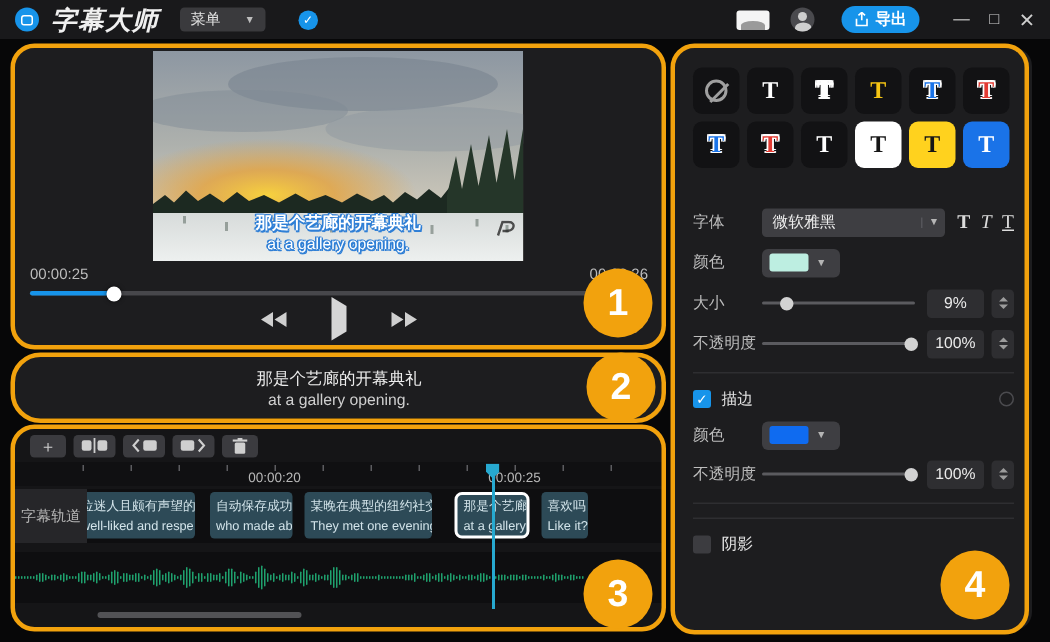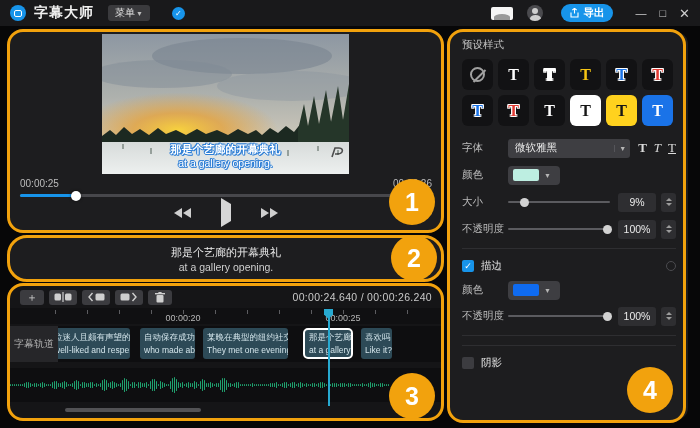--- a/index.html
+++ b/index.html
@@ -5,23 +5,23 @@
   * { margin:0; padding:0; box-sizing:border-box; }
   html,body { background:#000; }
   body { font-family:"Liberation Sans","DejaVu Sans",sans-serif; }
   .window { position:relative; width:700px; height:428px; background:#070708; overflow:hidden; color:#ddd; }
 
   
   .titlebar { position:absolute; left:0; top:0; width:700px; height:26px; background:#19191b;
               display:flex; align-items:center; padding:0 10px; gap:8px; }
   .logo { width:16px; height:16px; border-radius:50%; background:var(--accent); display:flex; align-items:center; justify-content:center; flex:0 0 auto; }
   .logo i { display:block; width:8px; height:7px; border:1.4px solid #fff; border-radius:2px; }
-  .app-name { font-size:14px; font-weight:bold; color:#f0f0f0; letter-spacing:1px; }
+  .app-name { font-size:17px; font-weight:bold; color:#f0f0f0; letter-spacing:1px;font-style:italic; }
   .menu-btn { margin-left:6px; height:16px; padding:0 7px; background:#3a3a3d; border-radius:3px;
-              font-size:10px; color:#e3e3e3; display:flex; align-items:center; gap:1px; }
+              font-size:10px; color:#e3e3e3; display:flex; align-items:center; gap:16px; }
   .menu-btn .caret { font-size:7px; color:#bdbdbd; }
   .autosave { display:flex; align-items:center; gap:6px; margin-left:14px; }
   .check-circle { width:13px; height:13px; border-radius:50%; background:var(--accent); color:#fff; font-size:8px;
                   display:flex; align-items:center; justify-content:center; }
   .autosave-text { font-size:10.5px; color:#e6e6e6; }
   .titlebar .spacer { flex:1; }
   .shot-icon { width:22px; height:13px; background:#f5f5f5; border-radius:2px; position:relative; overflow:hidden; }
   .shot-icon::after { content:""; position:absolute; left:3px; right:3px; bottom:0; height:6px;
                       background:#9a9a9a; border-radius:50% 50% 0 0; }
   .avatar { width:16px; height:16px; border-radius:50%; background:#4a4a4e; position:relative; overflow:hidden; margin-left:6px; }
@@ -268,21 +268,20 @@
           <path d="M12.5 1 L16 5 L12.5 9" stroke="#cfcfcf" stroke-width="1.4" fill="none"></path>
         </svg>
       </div>
       <div class="tl-btn">
         <svg width="10" height="11" viewBox="0 0 10 11">
           <rect x="1.5" y="3" width="7" height="7.5" rx="1" fill="#cfcfcf"></rect>
           <rect x="0" y="1" width="10" height="1.4" fill="#cfcfcf"></rect>
           <rect x="3.4" y="0" width="3.2" height="1.4" fill="#cfcfcf"></rect>
         </svg>
       </div>
-      <span class="clip-range">00:00:24.640  /  00:00:26.240</span>
     </div>
     <div class="ruler">
         <div class="tick" style="left: 45px;"></div>
         <div class="tick" style="left: 77px;"></div>
         <div class="tick" style="left: 109px;"></div>
         <div class="tick" style="left: 141px;"></div>
         <div class="tick" style="left: 173px;"></div>
         <span class="tick-label" style="left: 173px;">00:00:20</span>
         <div class="tick" style="left: 205px;"></div>
         <div class="tick" style="left: 237px;"></div>
@@ -513,21 +512,20 @@
             <i style="left: 374px; height: 1.2px; top: 16.4px;"></i>
             <i style="left: 376px; height: 1.2px; top: 16.4px;"></i>
             <i style="left: 378px; height: 1.2px; top: 16.4px;"></i>
           </div>
         </div>
     </div>
     <div class="hscroll"></div>
   </div>
 
   <div class="panel" id="style-panel">
-    <div class="sect-label">预设样式</div>
     <div class="preset-grid">
         <div class="tile">
           <span class="no-glyph"></span>
         </div>
         <div class="tile">
           <span class="tt" style="color: rgb(255, 255, 255);">T</span>
         </div>
         <div class="tile">
           <span class="tt" style="color: rgba(0, 0, 0, 0); text-shadow: rgb(255, 255, 255) -1px 0px 0px, rgb(255, 255, 255) 1px 0px 0px, rgb(255, 255, 255) 0px -1px 0px, rgb(255, 255, 255) 0px 1px 0px, rgb(255, 255, 255) -1px -1px 0px, rgb(255, 255, 255) 1px 1px 0px, rgb(255, 255, 255) -1px 1px 0px, rgb(255, 255, 255) 1px -1px 0px;">T</span>
         </div>
@@ -553,21 +551,21 @@
           <span class="tt" style="color: rgb(22, 22, 22);">T</span>
         </div>
         <div class="tile" style="background: rgb(255, 210, 30);">
           <span class="tt" style="color: rgb(22, 22, 22);">T</span>
         </div>
         <div class="tile" style="background: rgb(26, 115, 232);">
           <span class="tt" style="color: rgb(255, 255, 255);">T</span>
         </div>
       </div>
 
-    <div class="row" style="margin-top:12px;">
+    <div class="row" style="margin-top:26px;">
       <span class="lbl">字体</span>
       <div class="font-select">
         <span>微软雅黑</span>
         <span class="caret">▼</span>
       </div>
       <div class="fmt-icons">
         <span style="font-weight:bold;">T</span>
         <span class="it">T</span>
         <span class="un">T</span>
       </div>

